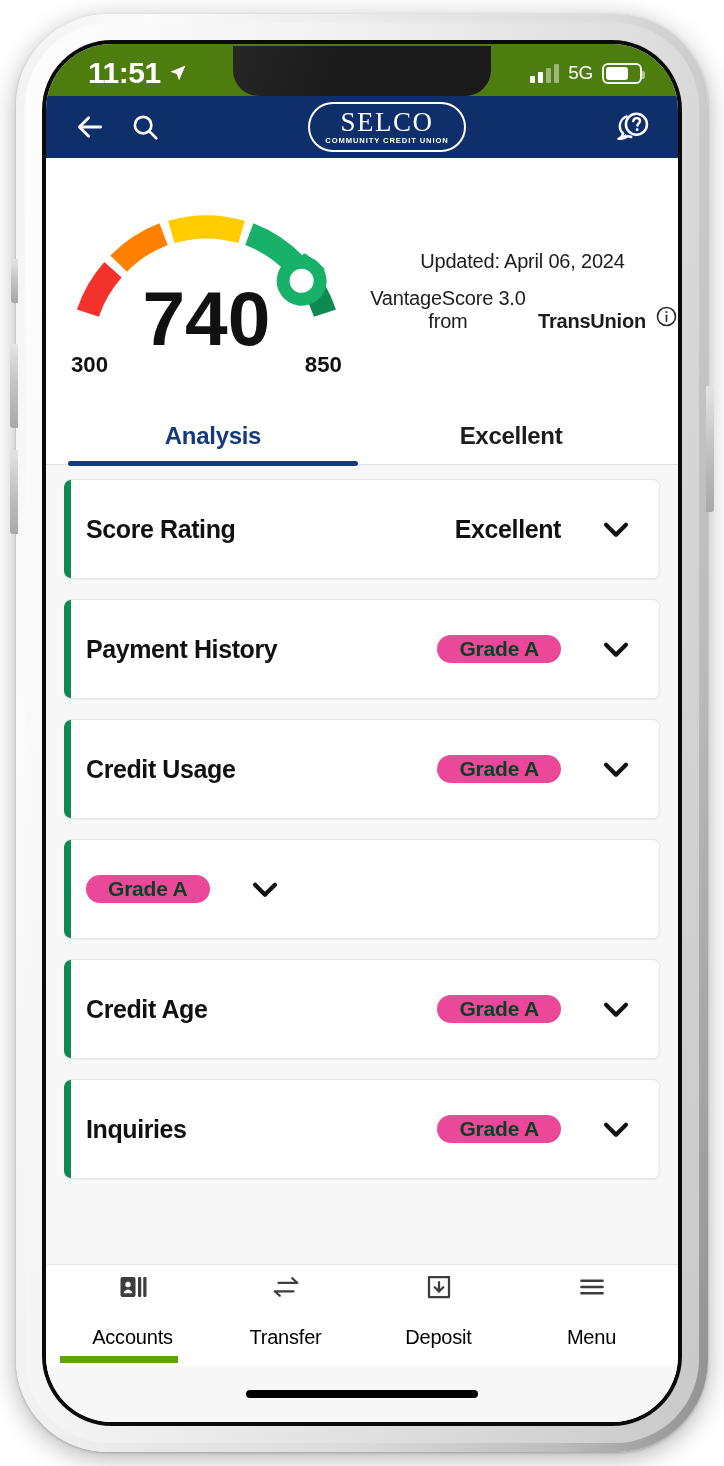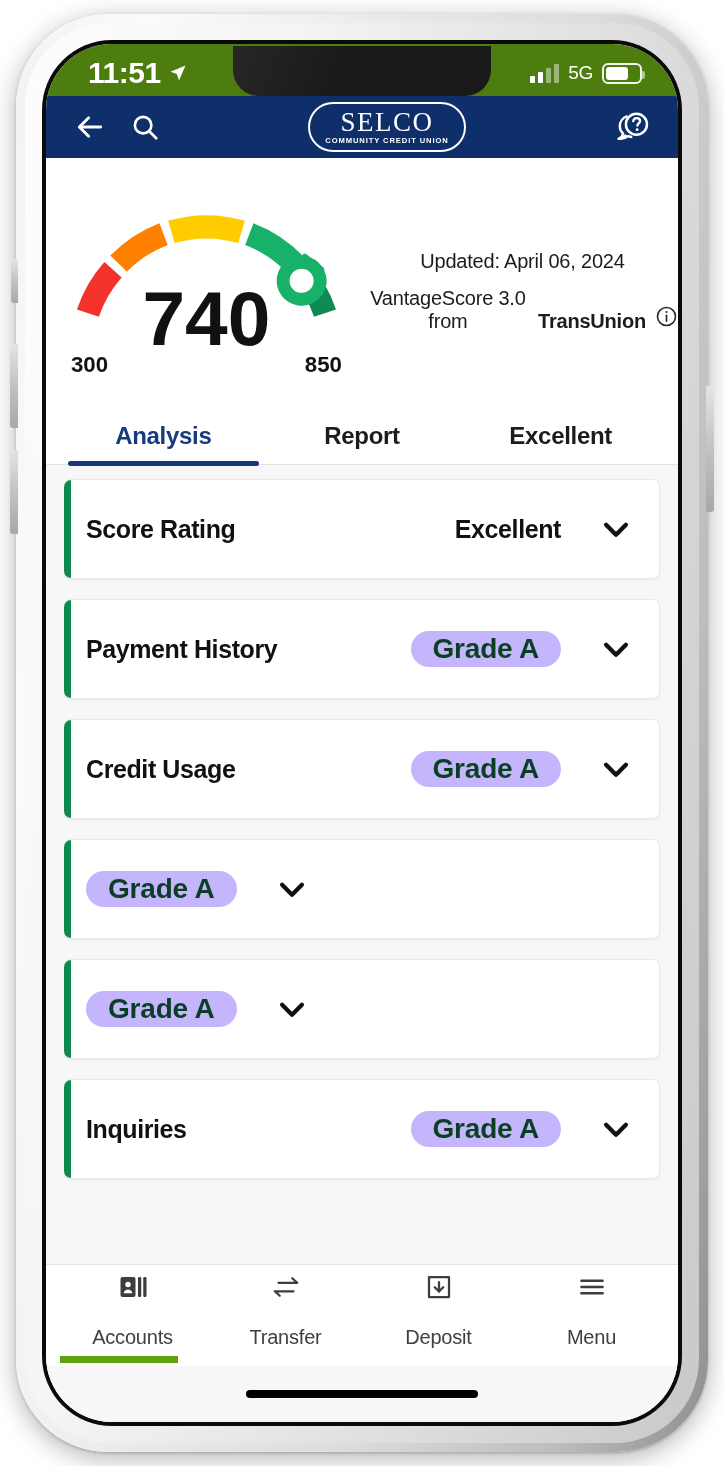--- a/index.html
+++ b/index.html
@@ -256,23 +256,23 @@
     flex: 1;
   }
   .card-value {
     font-size: 25px;
     font-weight: 700;
     color: #111;
     letter-spacing: -.4px;
     margin-right: 26px;
   }
   .badge {
-    background: #c4b5fd;
+    background: #ec4899;
     color: #0b3f24;
-    font-size: 28px;
+    font-size: 21px;
     font-weight: 700;
     padding: 2px 22px;
     border-radius: 22px;
     margin-right: 26px;
     letter-spacing: -.2px;
   }
   .chev { flex: 0 0 auto; display:flex; align-items:center; }
 
   
   .bottom-nav {
@@ -282,21 +282,21 @@
     height: 92px;
     display: flex;
     align-items: center;
     padding: 0 10px;
   }
   .nav-item {
     flex: 1;
     display: flex; flex-direction: column;
     align-items: center; gap: 24px;
     cursor: pointer;
-    color: #404040;
+    color: #000000;
   }
   .nav-label { font-size: 20px; letter-spacing: -.2px; }
 
   .nav-indicator-row {
     flex: 0 0 auto;
     height: 10px;
     background: #fff;
     position: relative;
   }
   .nav-indicator {
@@ -423,21 +423,20 @@
                 <line x1="12" y1="10.8" x2="12" y2="17" stroke-linecap="round"></line>
                 <circle cx="12" cy="7.3" r="1.15" fill="#2b2b2b" stroke="none"></circle>
               </svg>
             </span>
           </div>
         </div>
       </div>
 
       <div class="tabs">
         <div class="tab active">Analysis</div>
-        <div class="tab">Report</div>
         <div class="tab">Excellent</div>
       </div>
 
       <div class="card-list">
 
         <div class="card">
           <span class="card-title">Score Rating</span>
           <span class="card-value">Excellent</span>
           <span class="chev">
             <svg width="34" height="34" viewBox="0 0 24 24" fill="none" stroke="#111" stroke-width="3" stroke-linecap="round" stroke-linejoin="round">
@@ -469,20 +468,21 @@
         <div class="card">
           <span class="badge">Grade A</span>
           <span class="chev">
             <svg width="34" height="34" viewBox="0 0 24 24" fill="none" stroke="#111" stroke-width="3" stroke-linecap="round" stroke-linejoin="round">
                 <polyline points="5,9 12,16 19,9"></polyline>
               </svg>
           </span>
         </div>
 
         <div class="card">
+          <span class="card-title">Credit Age</span>
           <span class="badge">Grade A</span>
           <span class="chev">
             <svg width="34" height="34" viewBox="0 0 24 24" fill="none" stroke="#111" stroke-width="3" stroke-linecap="round" stroke-linejoin="round">
                 <polyline points="5,9 12,16 19,9"></polyline>
               </svg>
           </span>
         </div>
 
         <div class="card">
           <span class="card-title">Inquiries</span>

